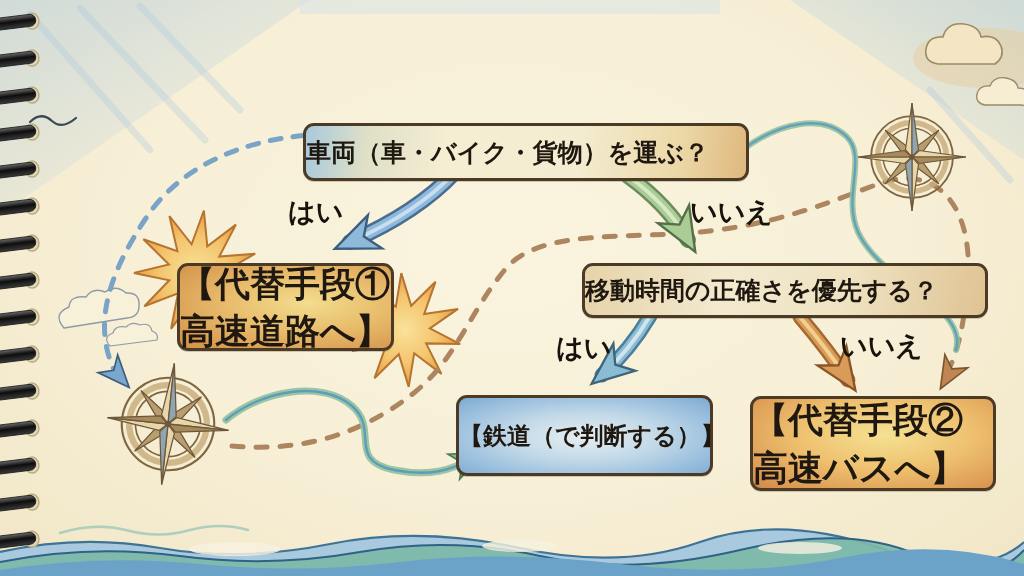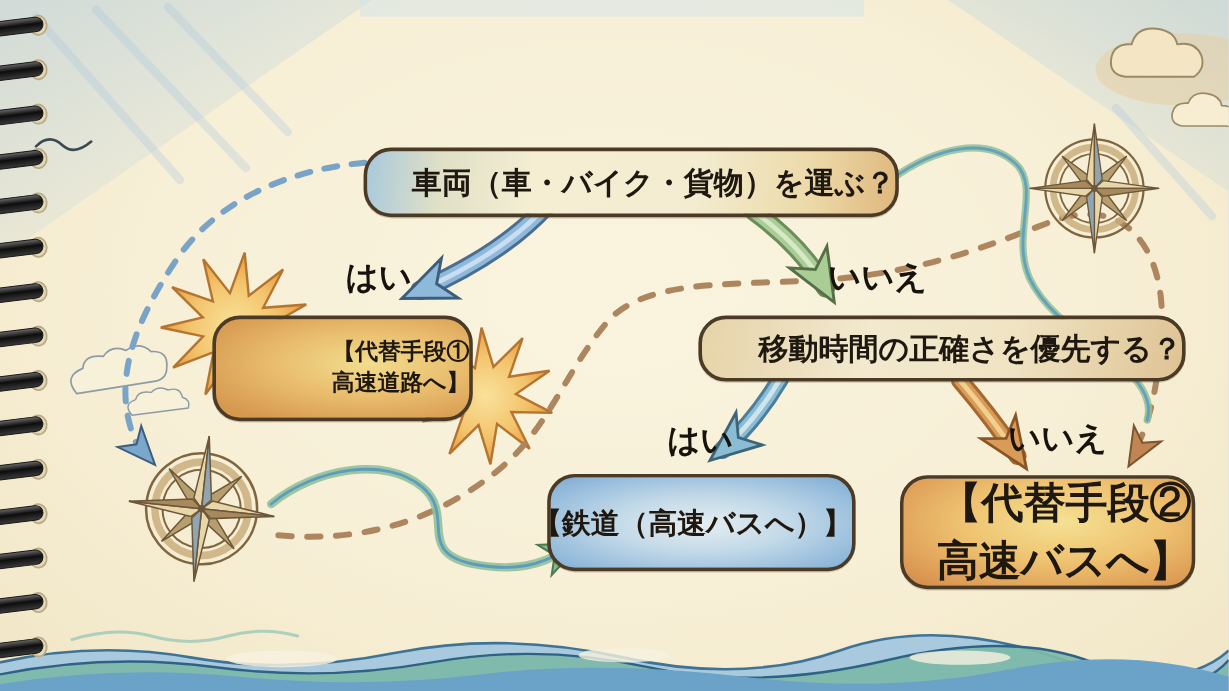--- a/index.html
+++ b/index.html
@@ -9,47 +9,47 @@
     font-family:"Liberation Sans", sans-serif;
   }
   #deco{position:absolute;left:0;top:0;z-index:1;}
   .txt{position:absolute;z-index:3;color:#221a10;}
   .title{
     left:76px;top:34px;font-family:"Liberation Serif","DejaVu Serif",serif;
     font-weight:700;font-size:42px;letter-spacing:3px;color:#2e2417;
     text-shadow:0 0 1px rgba(60,45,25,.35);
   }
   .node{
-    position:absolute;z-index:2;border:3px solid #4a3a26;border-radius:23px;
-    display:flex;flex-direction:column;align-items:flex-end;justify-content:center;
+    position:absolute;z-index:2;border:3px solid #4a3a26;border-radius:11px;
+    display:flex;flex-direction:column;align-items:flex-start;justify-content:center;
     font-weight:700;color:#1f1810;box-shadow:0 1px 0 rgba(90,70,40,.25);
     white-space:nowrap;text-align:center;
   }
   .q1{
     left:303px;top:123px;width:440px;height:52px;font-size:25px;
     background:linear-gradient(97deg,#a9c9dd 0%,#dfe0c6 14%,#f5eed3 32%,#f3ecd0 62%,#ecd9a8 84%,#dfb87e 100%);
   }
   .q2{
     left:538px;top:263px;width:400px;height:49px;font-size:25px;
     background:linear-gradient(100deg,#e6d3a9 0%,#f2e9cf 35%,#efe3c2 65%,#dfc394 100%);
     margin-left:44px;
   }
   .result1{
-    left:177px;top:263px;width:211px;height:82px;font-size:19px;line-height:1.35;
+    left:177px;top:263px;width:211px;height:82px;font-size:35px;line-height:1.35;
     background:radial-gradient(ellipse at 60% 45%, #f2dd8e 0%, #e8bc6c 45%, #d6974f 88%);
   }
   .rail{
     left:456px;top:395px;width:251px;height:75px;font-size:24px;
     background:radial-gradient(ellipse at 50% 52%, #e6eef1 0%, #c2d9e8 42%, #93badb 82%, #7fa9cf 100%);
   }
   .result2{
     left:750px;top:396px;width:240px;height:89px;font-size:35px;line-height:1.35;
     background:radial-gradient(ellipse at 55% 40%, #f5e193 0%, #eec270 45%, #dd9c55 82%, #cf8a48 100%);
   }
-  .blabel{font-weight:700;font-size:27px;color:#17120b;margin-top:19px;}
+  .blabel{font-weight:700;font-size:27px;color:#17120b;}
   .lbl-yes1{left:288px;top:194px;}
   .lbl-no1{left:690px;top:194px;}
   .lbl-yes2{left:556px;top:330px;}
   .lbl-no2{left:840px;top:328px;}
   .caption{
     left:0;top:497px;width:1024px;text-align:center;
     font-weight:700;font-size:25px;color:#14100a;letter-spacing:0.5px;
   }
 </style>
 </head>
@@ -242,21 +242,21 @@
   </div>
 
   <div class="node q2">
     <span>移動時間の正確さを優先する？</span>
   </div>
 
   <div class="txt blabel lbl-yes2">はい</div>
   <div class="txt blabel lbl-no2">いいえ</div>
 
   <div class="node rail">
-    <span>【鉄道（高速バスへ）】</span>
+    <span>【鉄道（で判断する）】</span>
   </div>
 
   <div class="node result2">
     <span>【代替手段②</span>
     <span>高速バスへ】</span>
   </div>
 
 </div>
 
 </body></html>

